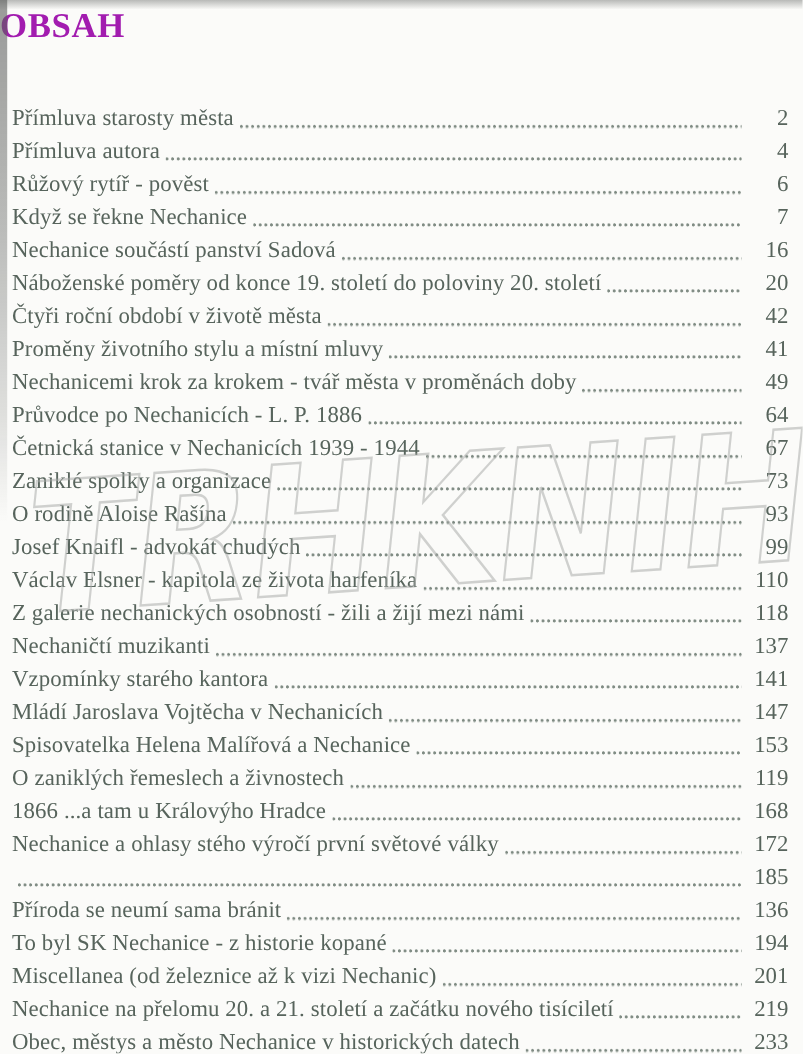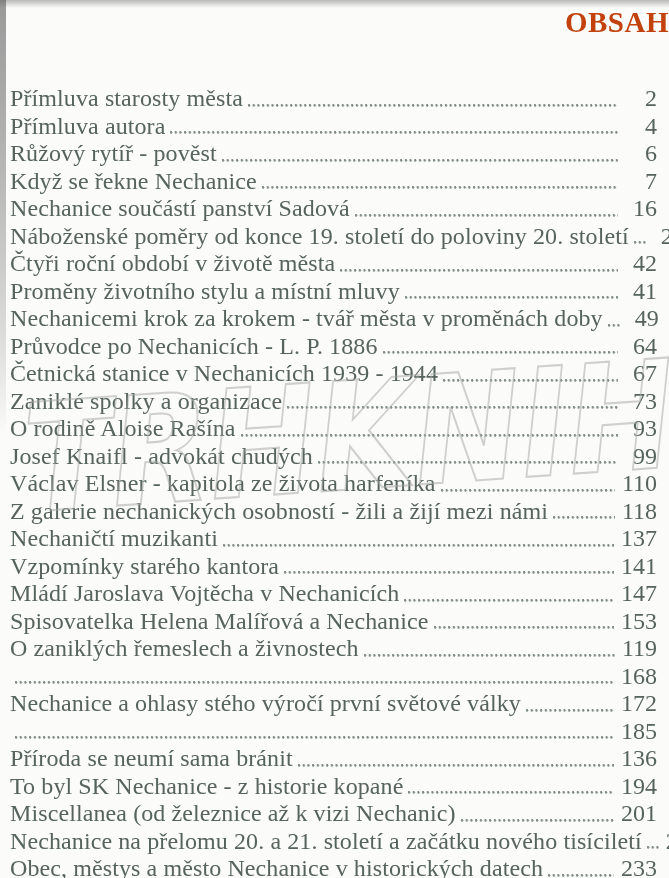--- a/index.html
+++ b/index.html
@@ -33,38 +33,38 @@
       rgba(92,94,92,0.62) 0%,
       rgba(118,120,118,0.48) 45%,
       rgba(140,142,140,0.25) 80%,
       rgba(150,152,150,0) 100%);
     filter: blur(0.4px);
     pointer-events: none;
   }
   .title {
     margin: 0;
     padding-top: 7px;
-    text-align: right;
+    text-align: left;
     font-size: 29px;
     font-weight: bold;
     letter-spacing: 0.5px;
-    color: #c2410c;
+    color: #a21caf;
     line-height: 1.1;
   }
   .toc {
     position: absolute;
     top: 85px;
     left: 10px;
     right: 12px;
   }
   .row {
     display: flex;
     align-items: baseline;
     height: 27.5px;
-    font-size: 24px;
+    font-size: 19px;
     line-height: 27.5px;
     white-space: nowrap;
   }
   .label {
     flex: 0 0 auto;
     letter-spacing: 0.1px;
   }
   .leader {
     flex: 1 1 auto;
     align-self: flex-end;
@@ -230,20 +230,21 @@
         <span class="pagenum">153</span>
       </div>
 
       <div class="row">
         <span class="label">O zaniklých řemeslech a živnostech</span>
         <span class="leader"></span>
         <span class="pagenum">119</span>
       </div>
 
       <div class="row">
+        <span class="label">1866 ...a tam u Královýho Hradce</span>
         <span class="leader"></span>
         <span class="pagenum">168</span>
       </div>
 
       <div class="row">
         <span class="label">Nechanice a ohlasy stého výročí první světové války</span>
         <span class="leader"></span>
         <span class="pagenum">172</span>
       </div>
 

